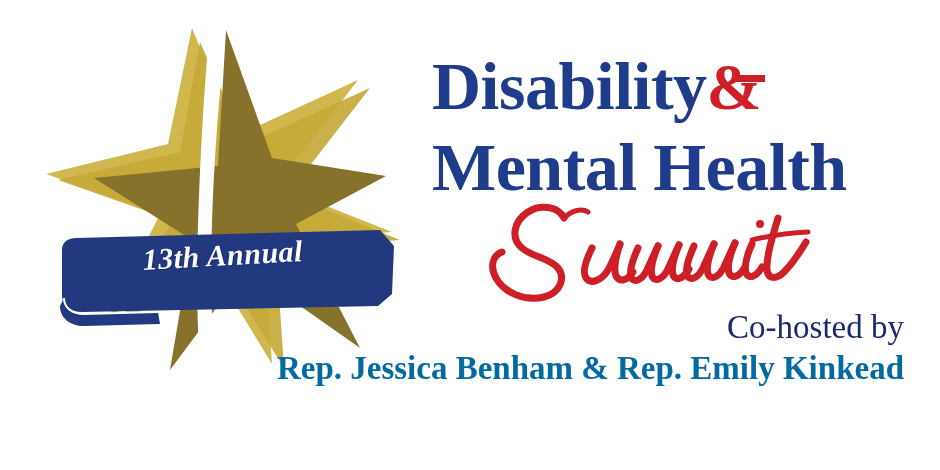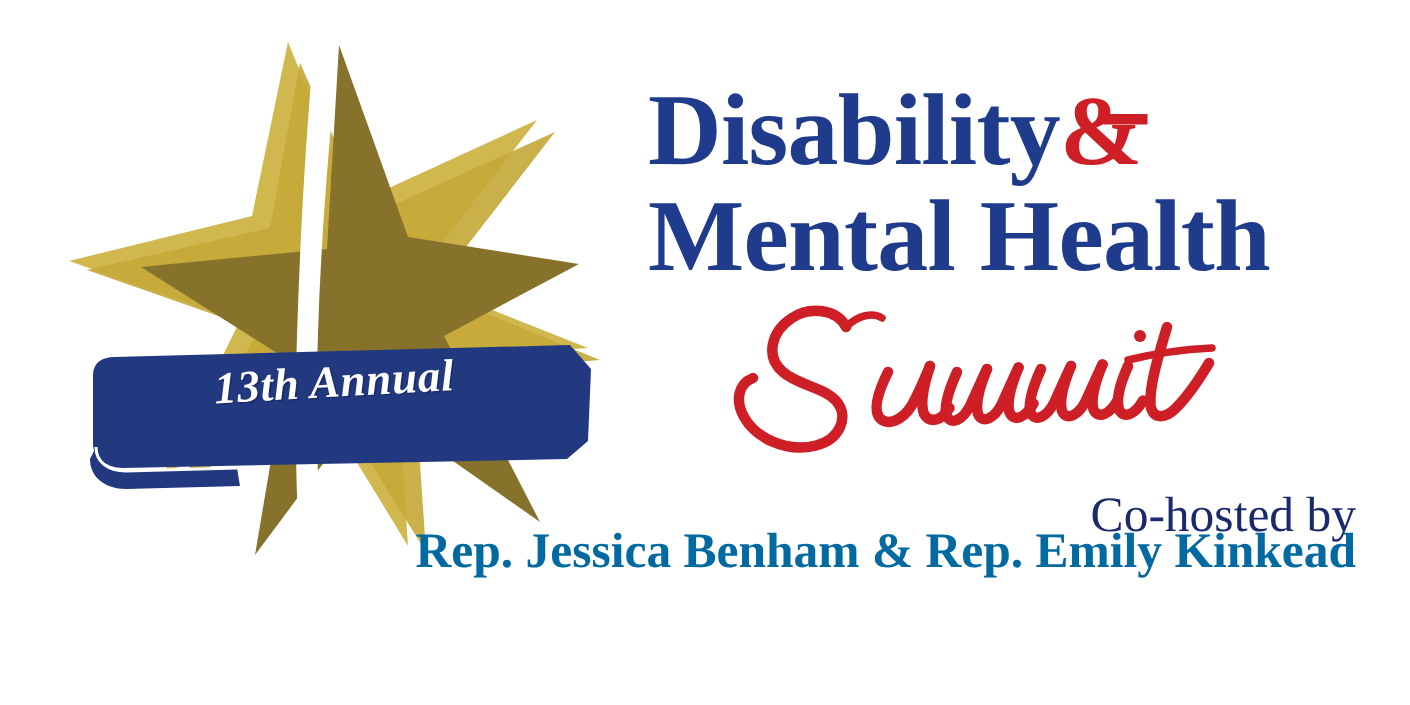--- a/index.html
+++ b/index.html
@@ -84,38 +84,38 @@
     position: absolute;
     right: -4px;
     top: 0.30em;
     width: 0.44em;
     height: 0.115em;
     background: #cf1f26;
   }
   #title-line-2 {
     font-size: 68px;
     letter-spacing: -0.5px;
-    margin-top: 6px;
+    margin-top: 16px;
   }
 
   
   #script-word {
     position: absolute;
     left: 452px;
     top: 196px;
     width: 400px;
     height: 110px;
   }
   #script-word svg { display: block; width: 100%; height: 100%; }
 
   
   #cohost-line {
     position: absolute;
     right: 36px;
-    top: 326px;
+    top: 309px;
     font-family: "Liberation Serif", serif;
     font-weight: normal;
     font-size: 33px;
     color: #1a2a6c;
     white-space: nowrap;
   }
   #hosts-line {
     position: absolute;
     right: 36px;
     top: 350px;

